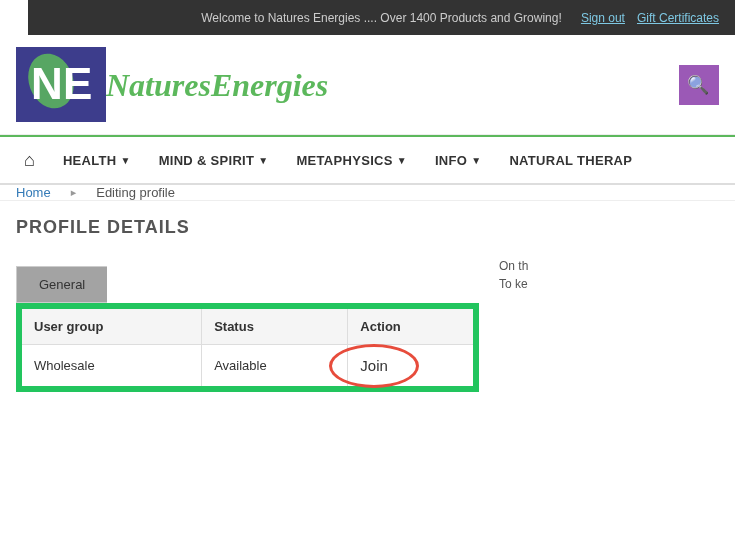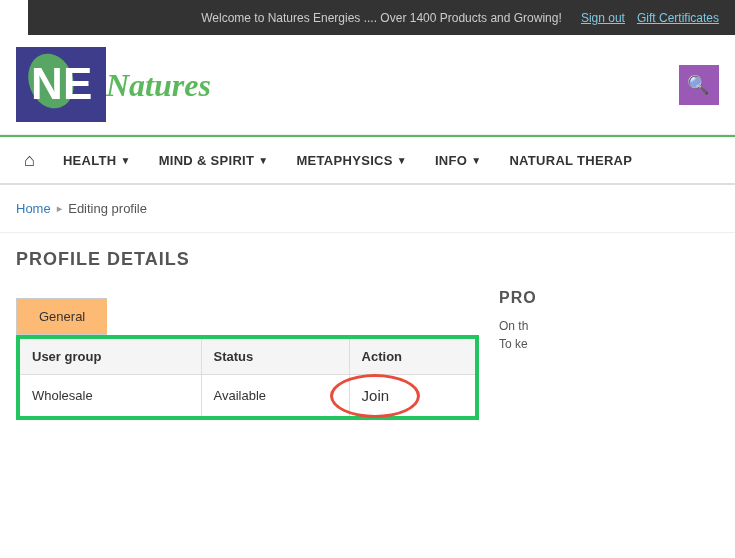--- a/index.html
+++ b/index.html
@@ -112,26 +112,26 @@
       color: #333;
     }
     .nav-arrow {
       font-size: 10px;
       margin-left: 4px;
       color: #333;
     }
 
     
     .breadcrumb {
-      padding: 16px 16px;
-      font-size: 13px;
-      color: #555;
-      display: flex;
-      align-items: center;
-      gap: 6px;
+      padding: 0 16px;
+      font-size: 13px;
+      color: #555;
+      display: flex;
+      align-items: center;
+      gap: 20px;
       border-bottom: 1px solid #eee;
     }
     .breadcrumb a { color: #337ab7; text-decoration: none; cursor: pointer; }
     .breadcrumb-sep { color: #999; font-size: 11px; }
 
     
     .main {
       padding: 16px;
       display: flex;
       gap: 20px;
@@ -159,37 +159,37 @@
     .tabs {
       display: flex;
       gap: 0;
       margin-bottom: 0;
     }
     .tab {
       padding: 10px 22px;
       font-size: 13px;
       cursor: pointer;
       border: 1px solid #ccc;
-      background: #fdba74;
+      background: #a3a3a3;
       color: #333;
     }
     .tab.active {
       background: #9b59b6;
       color: #fff;
       border-color: #9b59b6;
     }
     .tab:first-child {
       border-right: none;
     }
 
     
     .user-groups-table {
       width: 100%;
       border-collapse: collapse;
-      border: 4px solid #22c55e;
+      border: 6px solid #22c55e;
       margin-top: 0;
     }
     .user-groups-table th {
       background: #f5f5f5;
       border: 1px solid #ddd;
       padding: 10px 12px;
       text-align: left;
       font-size: 13px;
       font-weight: bold;
       color: #333;
@@ -269,20 +269,21 @@
     <div class="ne-box">
       <svg width="80" height="68" viewBox="0 0 80 68">
 
         <ellipse cx="30" cy="30" rx="22" ry="28" fill="#5cb85c" opacity="0.85" transform="rotate(-20 30 30)"></ellipse>
         <text x="10" y="48" font-size="44" font-weight="bold" fill="white" font-family="Arial">N</text>
         <text x="42" y="48" font-size="44" font-weight="bold" fill="white" font-family="Arial">E</text>
       </svg>
     </div>
     <div class="logo-text">
       <span class="logo-natures">Natures</span>
+      <span class="logo-energies">Energies</span>
     </div>
   </div>
   <button class="search-btn">
     <span>🔍</span>
   </button>
 </div>
 
 <nav class="nav">
   <div class="nav-home">⌂</div>
   <div class="nav-item">
@@ -337,17 +338,16 @@
               <button class="join-btn">Join</button>
               <div class="join-circle"></div>
             </div>
           </td>
         </tr>
       </tbody>
     </table>
   </div>
 
   <div class="content-right">
-    <div class="pro-header">PRO</div>
     <div class="pro-text">On th</div>
     <div class="pro-text">To ke</div>
   </div>
 </div>
 
 </body></html>

